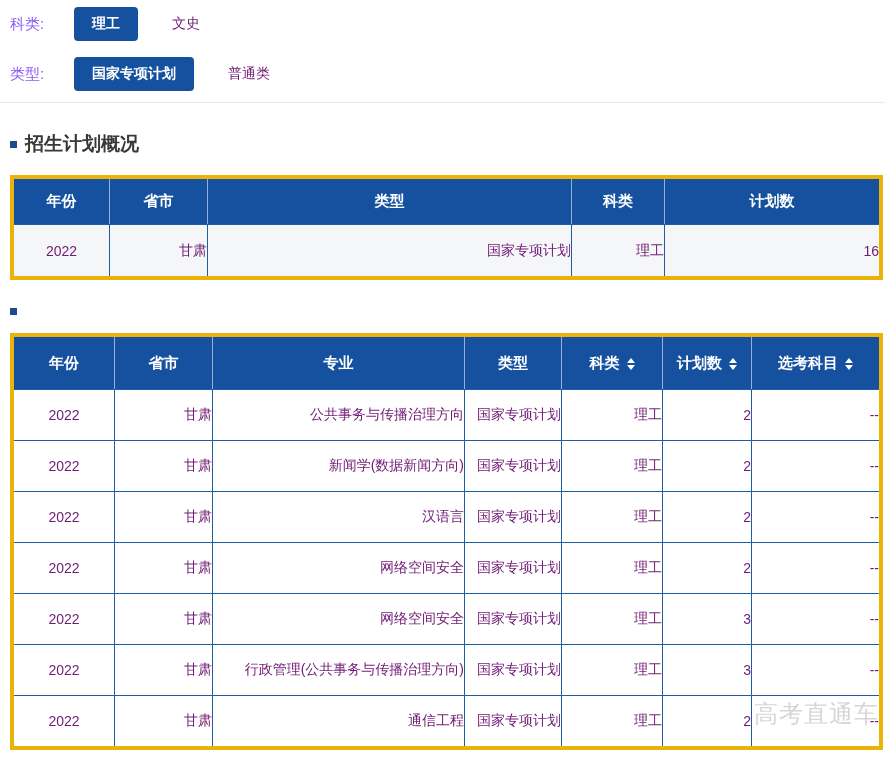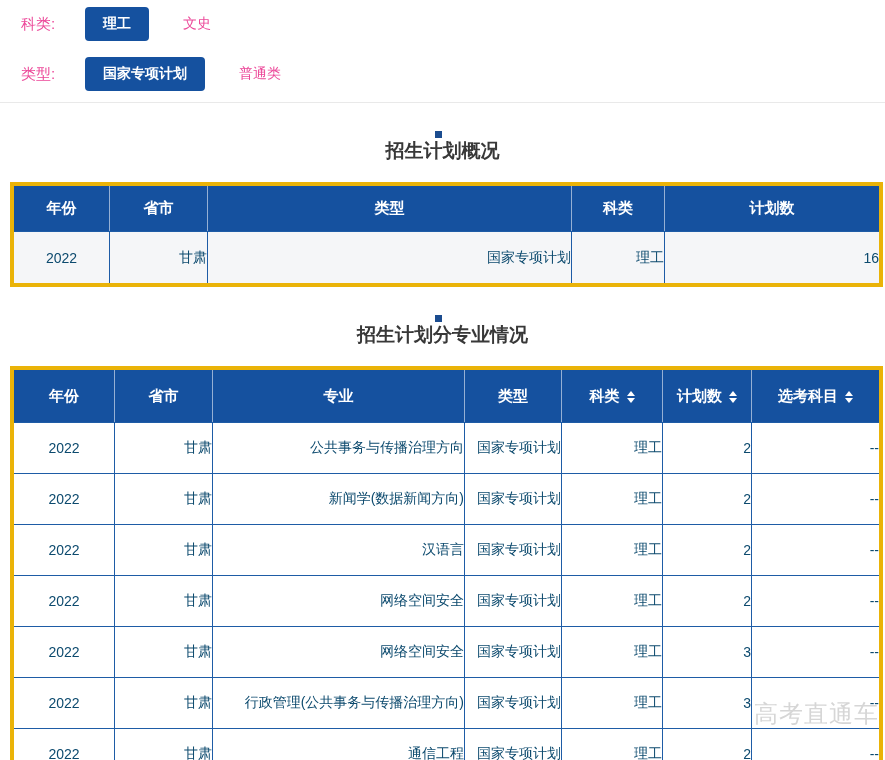--- a/index.html
+++ b/index.html
@@ -9,24 +9,24 @@
     background: #ffffff;
     font-family: "Liberation Sans", "DejaVu Sans", sans-serif;
     color: #333;
     overflow: hidden;
   }
 
   
   .filters { padding: 8px 10px 0 10px; }
   .filter-row { display: flex; align-items: center; height: 32px; margin-bottom: 18px; }
   .filter-row:last-child { margin-bottom: 12px; }
-  .filter-label { width: 64px; font-size: 15px; color: #ec4899; flex: 0 0 auto; margin-left: 11px; }
+  .filter-label { width: 64px; font-size: 15px; color: #8b5cf6; flex: 0 0 auto; }
   .filter-option {
     font-size: 14px;
-    color: #ec4899;
+    color: #701a75;
     background: transparent;
     border: none;
     padding: 8px 18px;
     margin-right: 16px;
     cursor: pointer;
     border-radius: 4px;
     font-family: inherit;
   }
   .filter-option.selected {
     background: #15519f;
@@ -38,21 +38,20 @@
 
   
   .section { padding: 0 10px; }
   .section-title {
     display: flex;
     align-items: center;
     margin: 28px 0 18px 0;
     font-size: 19px;
     font-weight: bold;
     color: #383838;
-    flex-direction: column;
   }
   .bullet {
     width: 7px; height: 7px;
     background: #1b4c8f;
     margin-right: 8px;
     flex: 0 0 auto;
   }
 
   
   table {
@@ -66,21 +65,21 @@
     background: #15519f;
     color: #ffffff;
     font-size: 15px;
     font-weight: bold;
     text-align: center;
     vertical-align: middle;
   }
   th + th { border-left: 1px solid rgba(255,255,255,0.55); }
   td {
     font-size: 14px;
-    color: #0c4a6e;
+    color: #701a75;
     text-align: center;
     vertical-align: middle;
     border-top: 1px solid #1e5ca6;
     background: #ffffff;
   }
   td + td { border-left: 1px solid #1e5ca6; text-align: right; }
 
   .overview th { height: 45px; }
   .overview td { height: 52px; background: #f5f6f8; }
 
@@ -165,21 +164,20 @@
           <td>理工</td>
           <td>16</td>
         </tr>
       </tbody>
   </table>
 </div>
 
 <div class="section">
   <div class="section-title">
     <span class="bullet"></span>
-    <span>招生计划分专业情况</span>
   </div>
   <table class="majors">
     <colgroup>
       <col style="width:100px">
         <col style="width:98px">
         <col style="width:252px">
         <col style="width:97px">
       <col style="width:101px">
         <col style="width:89px">
         <col style="width:128px">

